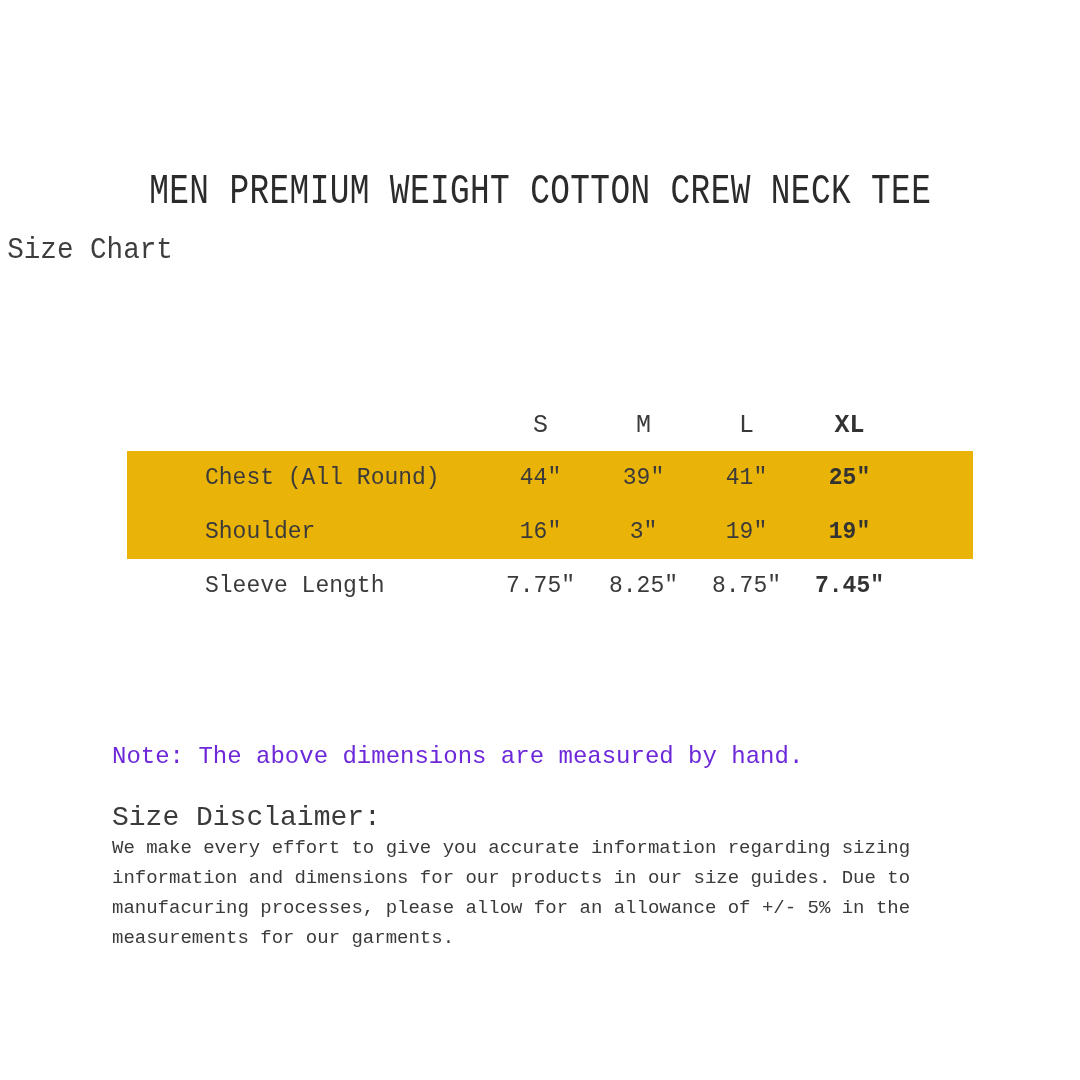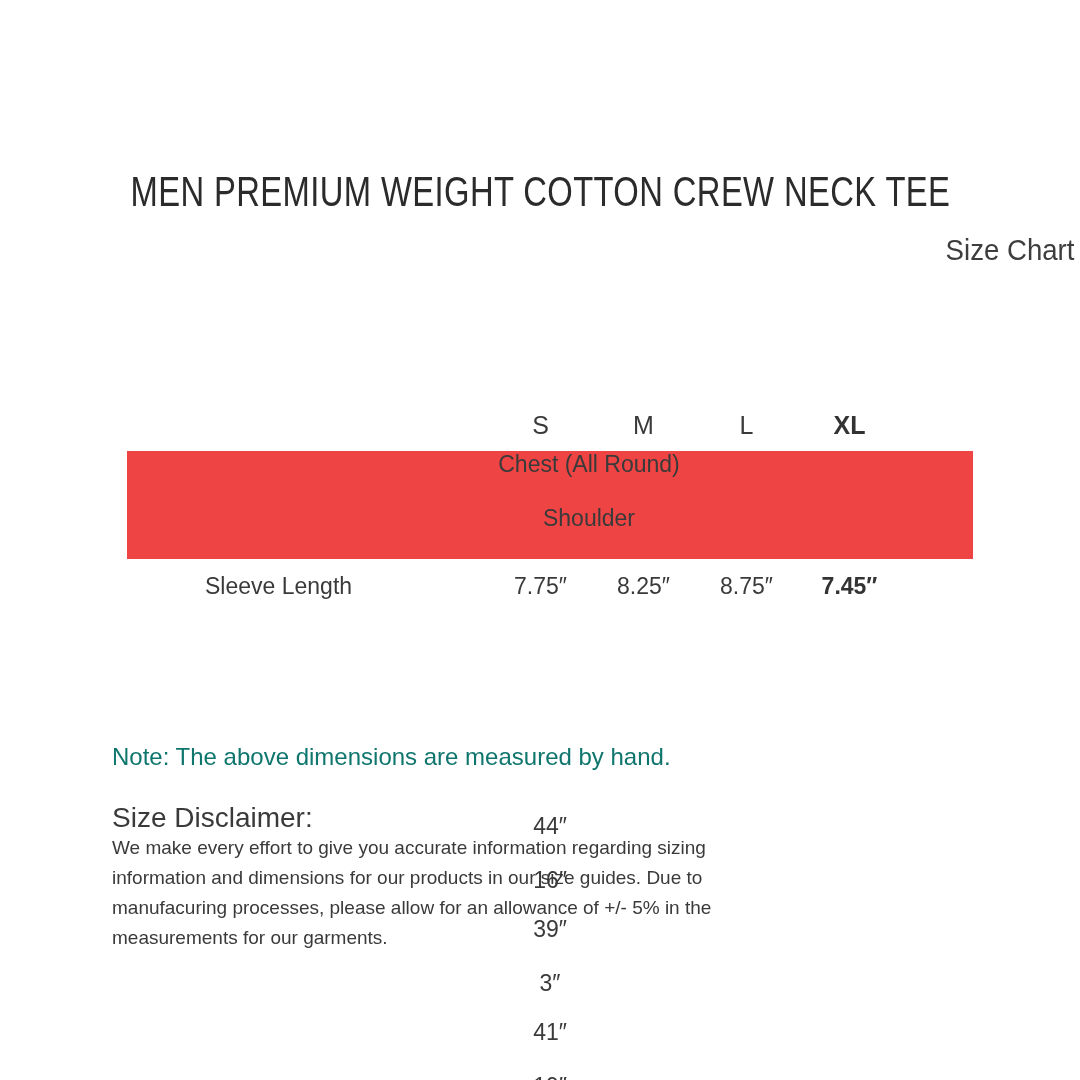--- a/index.html
+++ b/index.html
@@ -2,21 +2,21 @@
 <html><head>
 <meta charset="utf-8">
 <style>
   * { margin: 0; padding: 0; box-sizing: border-box; }
   html, body { background: #ffffff; }
   .canvas {
     position: relative;
     width: 1080px;
     height: 1080px;
     background: #ffffff;
-    font-family: Liberation Sans, sans-serif;
+    font-family: Liberation Mono, monospace;
     color: #3a3a3a;
     overflow: hidden;
   }
 
   
   .title-row {
     position: absolute;
     left: 0; right: 0; top: 168px;
     display: flex;
     justify-content: center;
@@ -27,21 +27,21 @@
     color: #2b2b2b;
     letter-spacing: 0.5px;
     white-space: nowrap;
     transform: scaleX(0.78);
     transform-origin: center;
   }
   .subtitle-row {
     position: absolute;
     left: 0; right: 0; top: 233px;
     display: flex;
-    justify-content: flex-end;
+    justify-content: flex-start;
   }
   .subtitle-text {
     font-size: 30px;
     font-weight: 400;
     color: #3d3d3d;
     white-space: nowrap;
     transform: scaleX(0.92);
     transform-origin: center;
   }
 
@@ -51,21 +51,21 @@
     left: 127px;
     top: 400px;
     width: 846px;
   }
   .t-row {
     display: flex;
     align-items: center;
     height: 54px;
   }
   .t-row.header { height: 51px; }
-  .t-row.shaded { background: #ef4444; flex-direction: column; }
+  .t-row.shaded { background: #eab308; }
   .t-label {
     flex: 0 0 362px;
     padding-left: 78px;
     font-size: 23px;
     color: #3a3a3a;
     white-space: nowrap;
   }
   .t-cell {
     flex: 0 0 103px;
     text-align: center;
@@ -76,21 +76,21 @@
   .t-row.header .t-cell { font-size: 25px; }
   .t-cell.col-xl { font-weight: 700; color: #333333; }
 
   
   .note-line {
     position: absolute;
     left: 112px;
     top: 742px;
     font-size: 24px;
     line-height: 30px;
-    color: #0f766e;
+    color: #6d28d9;
     white-space: nowrap;
   }
   .disclaimer-heading {
     position: absolute;
     left: 112px;
     top: 803px;
     font-size: 28px;
     line-height: 30px;
     color: #3a3a3a;
   }

